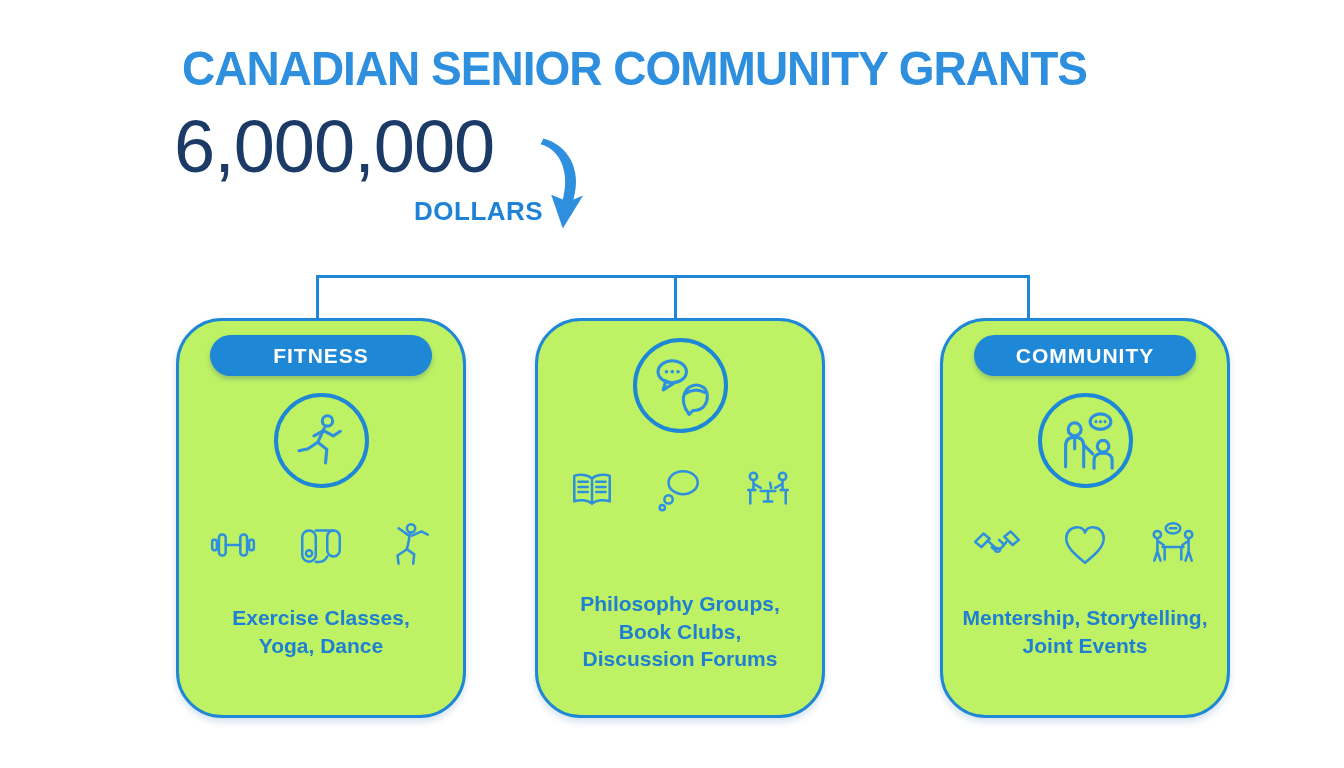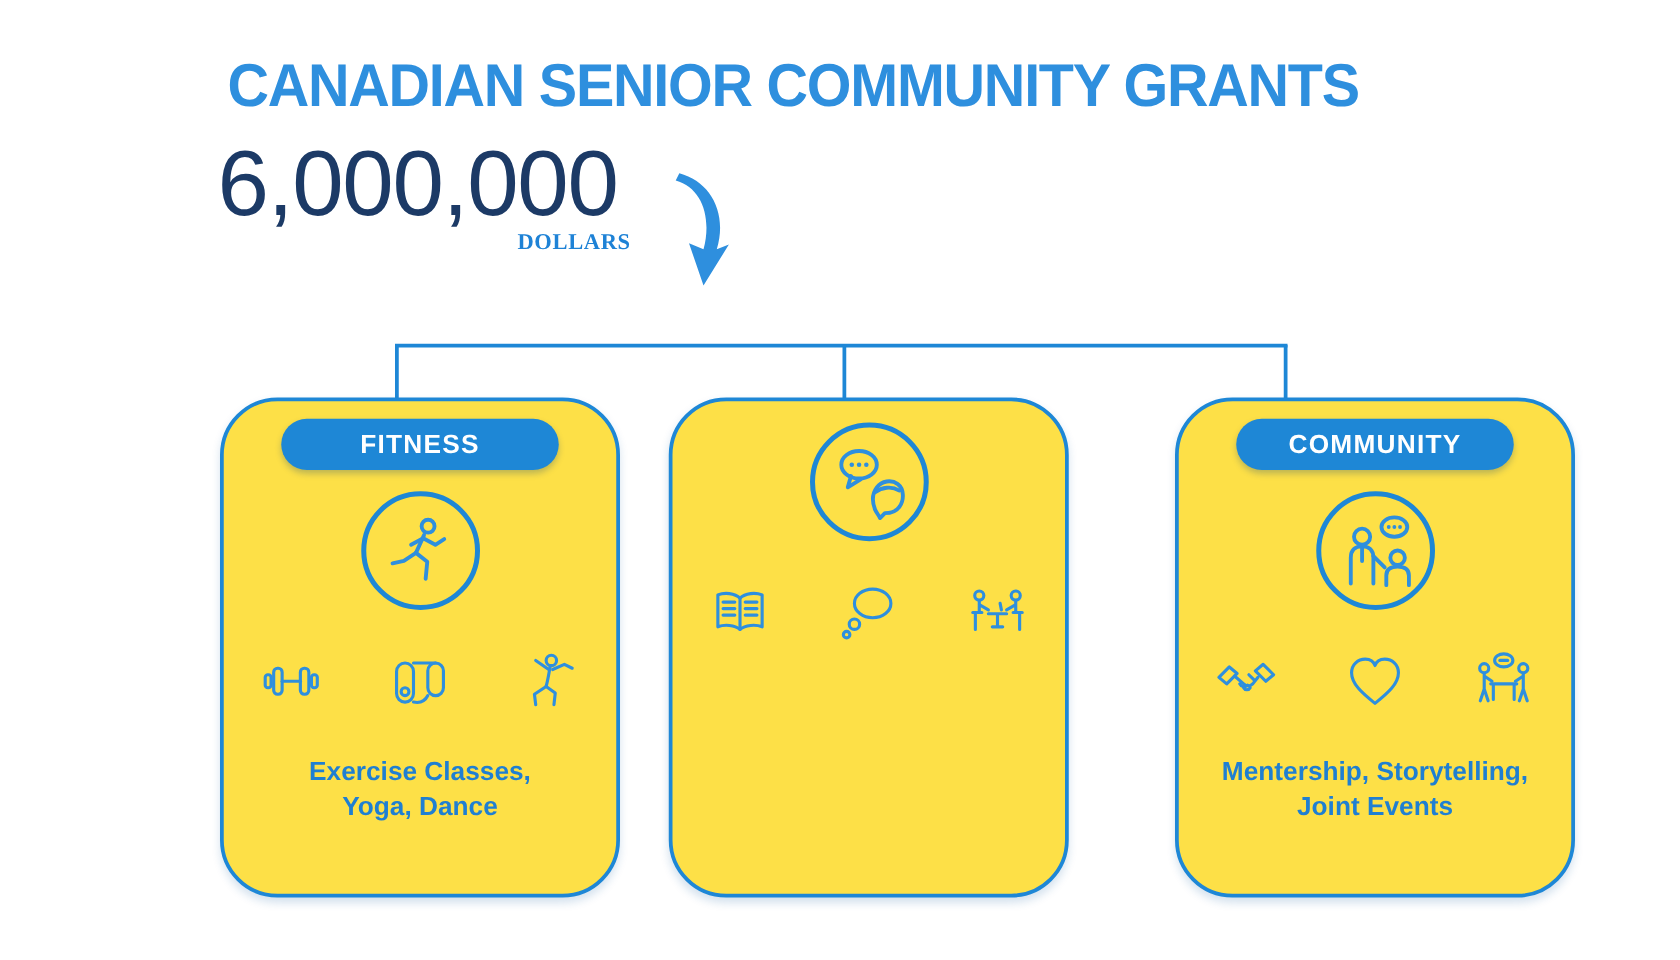--- a/index.html
+++ b/index.html
@@ -17,47 +17,46 @@
     font-size: 46px; font-weight: 700; letter-spacing: -1px;
     color: #2E8FDE; white-space: nowrap;
     transform: scaleY(1.05); transform-origin: left top;
   }
   .amount {
     position: absolute; left: 174px; top: 104px;
     font-size: 74px; font-weight: 400; letter-spacing: -1px;
     color: #1C3A66; white-space: nowrap;
   }
   .dollars {
-    position: absolute; left: 414px; top: 183px;
-    font-size: 18px; font-weight: 700; letter-spacing: 0.5px;
+    position: absolute; left: 414px; top: 196px;
+    font-size: 26px; font-weight: 700; letter-spacing: 0.5px;
     color: #1E82D6;
-    font-family: Liberation Serif, serif;
   }
   .budget-box {
     position: absolute; left: 176px; top: 203px;
     width: 196px; height: 31px;
     border: 3px solid #1E82D6; border-radius: 8px;
     display: flex; align-items: center; justify-content: center;
     color: #1E82D6; font-size: 22px; font-weight: 700; letter-spacing: 0.5px;
   }
   .swoosh-arrow { position: absolute; left: 528px; top: 134px; width: 58px; height: 100px; }
 
   
   .conn { position: absolute; background: #1E87D6; }
   .conn-h { left: 316px; top: 275px; width: 714px; height: 3px; }
   .conn-v { width: 3px; height: 43px; top: 276px; }
   .conn-v.v1 { left: 316px; }
   .conn-v.v2 { left: 674px; }
   .conn-v.v3 { left: 1027px; }
 
   
   .card {
-    position: absolute; top: 318px; width: 320px; height: 400px;
+    position: absolute; top: 318px; width: 290px; height: 400px;
     border: 3px solid #1E87D6; border-radius: 46px;
-    background: #fde047; box-sizing: border-box;
+    background: #bef264; box-sizing: border-box;
     box-shadow: 0 4px 7px rgba(23, 93, 160, 0.18);
   }
   .card.c1 { left: 176px; }
   .card.c2 { left: 535px; }
   .card.c3 { left: 940px; }
 
   .pill {
     width: 222px; height: 41px; margin: 14px auto 0;
     background: #1E87D6; border-radius: 22px;
     display: flex; align-items: center; justify-content: center;
@@ -174,20 +173,23 @@
         <circle class="ln" cx="10" cy="11" r="3.5"></circle>
         <path class="ln" d="M10 15 L10 24 M10 18 L17 22"></path>
         <path class="ln" d="M5 24 H12 M7 24 V37"></path>
         <circle class="ln" cx="38" cy="11" r="3.5"></circle>
         <path class="ln" d="M38 15 L38 24 M38 18 L31 22"></path>
         <path class="ln" d="M36 24 H43 M41 24 V37"></path>
         <path class="ln" d="M17 25 H31 M24 25 V35 M20 35 H28"></path>
         <path class="ln" d="M26 17 L27 22"></path>
       </svg>
     </div>
+    <div class="card-desc">Philosophy Groups,
+Book Clubs,
+Discussion Forums</div>
   </div>
 
   <div class="card c3">
     <div class="pill">
       <span>COMMUNITY</span>
     </div>
     <div class="main-circle">
       <svg width="62" height="62" viewBox="0 0 48 48">
         <ellipse class="ln" cx="36" cy="9" rx="8" ry="6"></ellipse>
         <circle class="fl" cx="32.5" cy="9" r="1.2"></circle>

